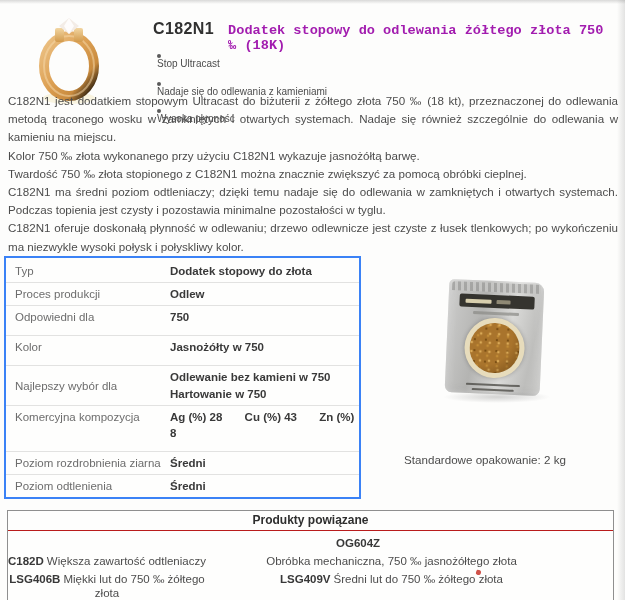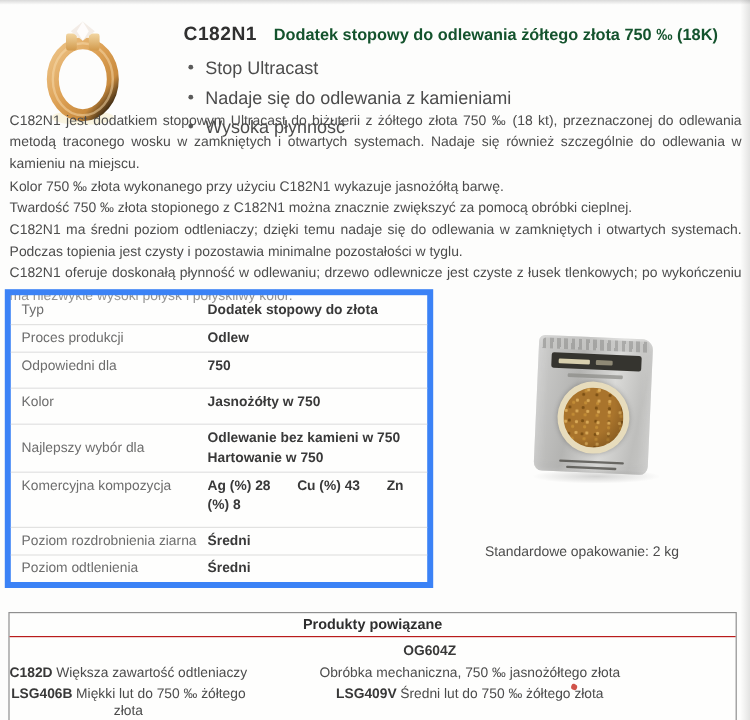--- a/index.html
+++ b/index.html
@@ -15,35 +15,35 @@
   .scan-right { position:absolute; right:0; top:0; width:8px; height:100%;
     background:linear-gradient(to right, rgba(0,0,0,0), rgba(70,70,70,.14)); }
   .scan-mark { position:absolute; left:476px; top:570px; width:5px; height:5px;
     background:#c8352a; border-radius:40% 60% 55% 45%; transform:rotate(20deg); opacity:.85; }
 
   
   .ring-photo { position:absolute; left:22px; top:10px; width:95px; height:98px; }
   .headline { position:absolute; left:125px; top:20px; width:492px;
     display:flex; align-items:baseline; }
   .product-code { font-size:16px; font-weight:bold; color:#303030; letter-spacing:.4px; flex:none;margin-left:28px; }
-  .product-title { font-size:13.6px; font-weight:bold; color:#14532d; margin-left:14px; }
+  .product-title { font-size:13.6px; font-weight:bold; color:#a21caf; margin-left:14px;font-family:Liberation Mono, monospace; }
   .bullets { position:absolute; left:157px; top:49px; list-style:none; }
   .bullets li { display:flex; align-items:flex-start; margin-bottom:7.5px;
-    font-size:15px; color:#4c4c4c; }
+    font-size:10px; color:#4c4c4c;flex-direction:column; }
   .bullet-dot { flex:none; width:4px; height:4px; border-radius:50%;
     background:#5a5a5a; margin:5px 10px 0 0; }
 
   
   .description { position:absolute; left:8px; top:92px; width:610px;
     font-size:11.6px; line-height:18.2px; color:#4c4c4c; text-align:justify; }
   .description p { margin:0; }
 
   
-  .spec-table { position:absolute; left:4px; top:241px; width:357px;
-    border:5px solid #3b82f6; background:rgba(255,255,255,.4); font-size:11.5px; }
+  .spec-table { position:absolute; left:4px; top:256px; width:357px;
+    border:2px solid #3b82f6; background:rgba(255,255,255,.4); font-size:11.5px; }
   .spec-row { display:grid; grid-template-columns:155px 1fr;
     border-bottom:1px solid #e2e2e1; padding:3px 4px 3px 9px; }
   .spec-row:last-child { border-bottom:none; }
   .spec-row.first { padding-top:5px; }
   .spec-row.gap { padding-bottom:10px; }
   .spec-label { color:#6d6d6d; line-height:16px; white-space:nowrap; align-self:start; }
   .spec-value { color:#393939; font-weight:bold; line-height:16px; }
   .spec-multi .line { line-height:16.5px; }
   .comp-val + .comp-val { margin-left:19px; }
 

